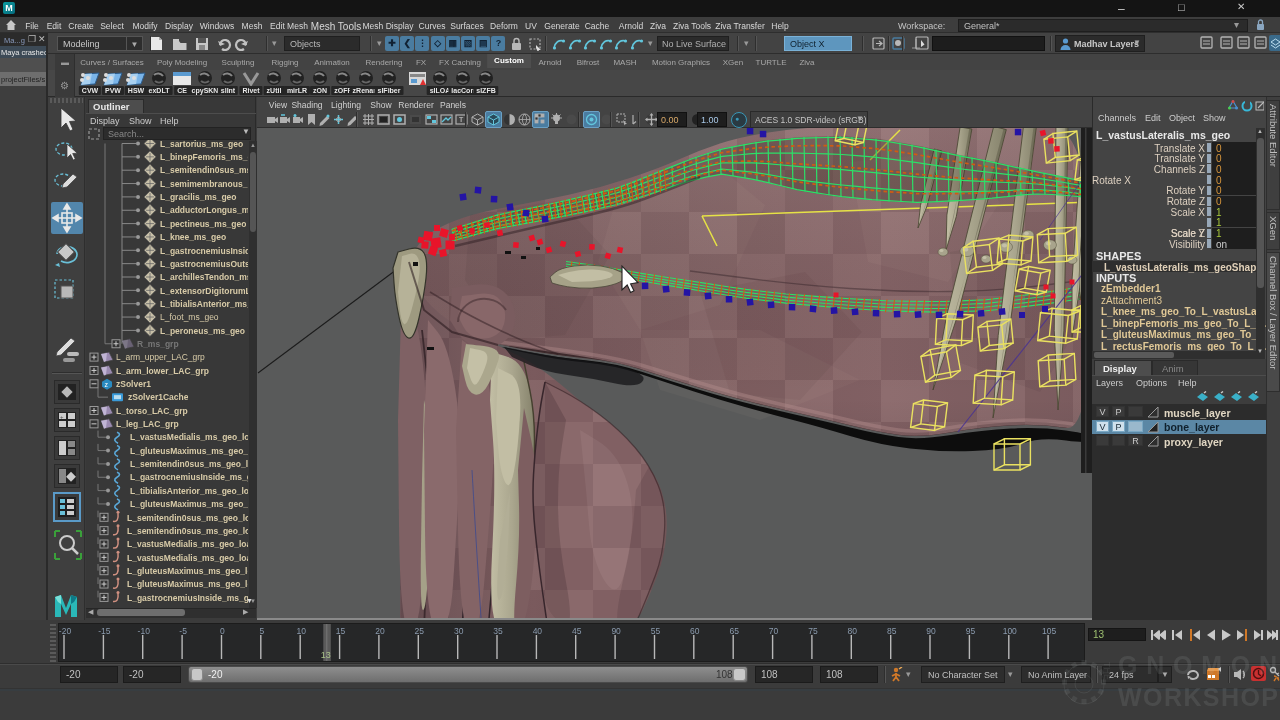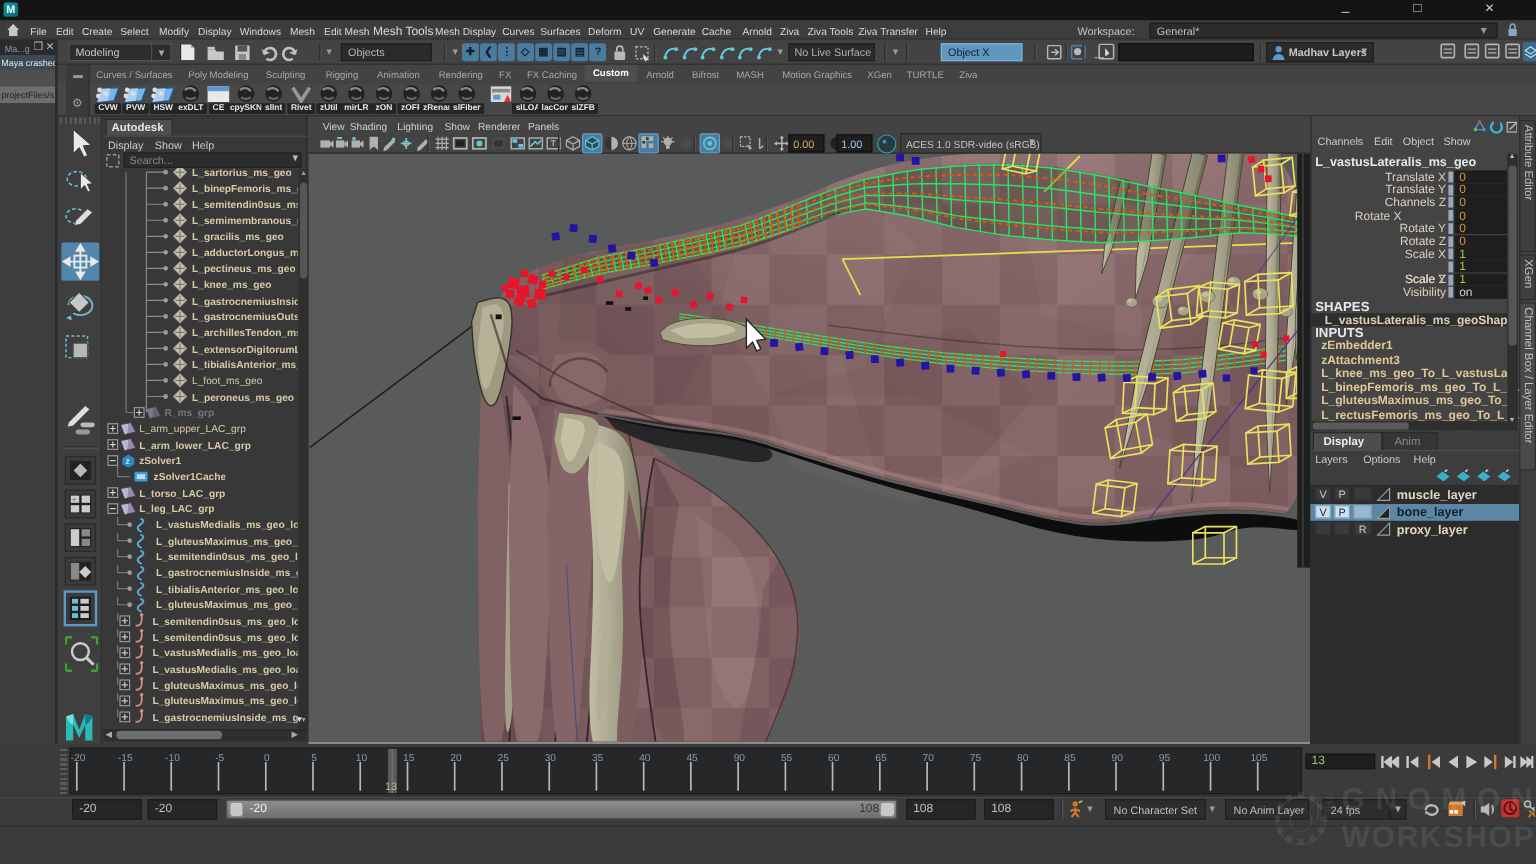--- a/index.html
+++ b/index.html
@@ -394,21 +394,21 @@
 <circle cx="13" cy="13" r="7" fill="none" stroke="#ccc" stroke-width="2"></circle>
       <line x1="18" y1="18" x2="24" y2="24" stroke="#ccc" stroke-width="2.5"></line>
 </svg>
     <svg class="abs" style="left:54px;top:594px" width="25" height="24">
 <polygon points="1,23 1,3 7,1 12,14 17,1 23,3 23,23 17,23 17,10 12,21 7,10 7,23" fill="#2ab8b8"></polygon>
 <polygon points="1,3 7,1 7,10 4,8" fill="#7ae0d8"></polygon>
       <polygon points="23,3 17,1 17,10 20,8" fill="#0e7a88"></polygon>
 </svg>
     <div class="abs" style="left:86px;top:97px;width:170px;height:543px;background:#383838;border-right:1px solid #2a2a2a"></div>
     <div class="abs" style="left:88px;top:99px;width:56px;height:14px;background:#4d4d4d;border:1px solid #2a2a2a;border-bottom:none"></div>
-    <div class="abs" style="left:93px;top:101px;white-space:nowrap;font-size:9.5px;color:#e8e8e8;font-weight:bold">Autodesk</div>
+    <div class="abs" style="left:93px;top:101px;white-space:nowrap;font-size:9.5px;color:#e8e8e8;font-weight:bold">Outliner</div>
     <div class="abs" style="left:86px;top:113px;width:170px;height:1px;background:#4d4d4d"></div>
     <div class="abs" style="left:90px;top:116px;white-space:nowrap;font-size:9px;color:#cccccc">Display</div>
     <div class="abs" style="left:129px;top:116px;white-space:nowrap;font-size:9px;color:#cccccc">Show</div>
     <div class="abs" style="left:160px;top:116px;white-space:nowrap;font-size:9px;color:#cccccc">Help</div>
     <svg class="abs" style="left:88px;top:128px" width="12" height="12">
       <rect x="1" y="1" width="10" height="10" fill="none" stroke="#999" stroke-width="1.2" stroke-dasharray="3,2"></rect>
     </svg>
     <div class="abs" style="left:103px;top:127px;width:148px;height:13px;background:#2c2c2c;border:1px solid #222"></div>
     <div class="abs" style="left:108px;top:129px;white-space:nowrap;font-size:9px;color:#888">Search...</div>
     <div class="abs" style="left:242px;top:127px;white-space:nowrap;font-size:8px;color:#bbb">▼</div>
@@ -1378,21 +1378,21 @@
     <div class="abs" style="left:1212px;top:142.0px;width:44px;height:10.5px;background:#1e1e1e"></div>
     <div class="abs" style="left:1216px;top:142.5px;white-space:nowrap;font-size:10px;color:#d8963c">0</div>
     <div class="abs" style="left:1092px;top:153.2px;width:113px;text-align:right;font-size:10px;color:#ddd0c0">Translate Y</div>
     <div class="abs" style="left:1207px;top:153.7px;width:4px;height:9px;background:#98a8b8"></div>
     <div class="abs" style="left:1212px;top:152.7px;width:44px;height:10.5px;background:#1e1e1e"></div>
     <div class="abs" style="left:1216px;top:153.2px;white-space:nowrap;font-size:10px;color:#d8963c">0</div>
     <div class="abs" style="left:1092px;top:163.89999999999998px;width:113px;text-align:right;font-size:10px;color:#ddd0c0">Channels Z</div>
     <div class="abs" style="left:1207px;top:164.39999999999998px;width:4px;height:9px;background:#98a8b8"></div>
     <div class="abs" style="left:1212px;top:163.39999999999998px;width:44px;height:10.5px;background:#1e1e1e"></div>
     <div class="abs" style="left:1216px;top:163.89999999999998px;white-space:nowrap;font-size:10px;color:#d8963c">0</div>
-    <div class="abs" style="left:1092px;top:174.59999999999997px;width:113px;text-align:center;font-size:10px;color:#ddd0c0">Rotate X</div>
+    <div class="abs" style="left:1092px;top:174.59999999999997px;width:113px;text-align:left;font-size:10px;color:#ddd0c0">Rotate X</div>
     <div class="abs" style="left:1207px;top:175.09999999999997px;width:4px;height:9px;background:#98a8b8"></div>
     <div class="abs" style="left:1212px;top:174.09999999999997px;width:44px;height:10.5px;background:#1e1e1e"></div>
     <div class="abs" style="left:1216px;top:174.59999999999997px;white-space:nowrap;font-size:10px;color:#d8963c">0</div>
     <div class="abs" style="left:1092px;top:185.29999999999995px;width:113px;text-align:right;font-size:10px;color:#ddd0c0">Rotate Y</div>
     <div class="abs" style="left:1207px;top:185.79999999999995px;width:4px;height:9px;background:#98a8b8"></div>
     <div class="abs" style="left:1212px;top:184.79999999999995px;width:44px;height:10.5px;background:#1e1e1e"></div>
     <div class="abs" style="left:1216px;top:185.29999999999995px;white-space:nowrap;font-size:10px;color:#d8963c">0</div>
     <div class="abs" style="left:1092px;top:195.99999999999994px;width:113px;text-align:right;font-size:10px;color:#ddd0c0">Rotate Z</div>
     <div class="abs" style="left:1207px;top:196.49999999999994px;width:4px;height:9px;background:#98a8b8"></div>
     <div class="abs" style="left:1212px;top:195.49999999999994px;width:44px;height:10.5px;background:#1e1e1e"></div>
@@ -1411,21 +1411,21 @@
     <div class="abs" style="left:1216px;top:228.0999999999999px;white-space:nowrap;font-size:10px;color:#a8c83c">1</div>
     <div class="abs" style="left:1092px;top:238.7999999999999px;width:113px;text-align:right;font-size:10px;color:#ddd0c0">Visibility</div>
     <div class="abs" style="left:1207px;top:239.2999999999999px;width:4px;height:9px;background:#98a8b8"></div>
     <div class="abs" style="left:1212px;top:238.2999999999999px;width:44px;height:10.5px;background:#1e1e1e"></div>
     <div class="abs" style="left:1216px;top:238.7999999999999px;white-space:nowrap;font-size:10px;color:#cccccc">on</div>
     <div class="abs" style="left:1096px;top:250px;white-space:nowrap;font-size:11px;font-weight:bold;color:#e8e8e8">SHAPES</div>
     <div class="abs" style="left:1092px;top:261px;width:164px;height:11px;background:#2e2e2e"></div>
     <div class="abs" style="left:1104px;top:261.5px;white-space:nowrap;font-size:10px;font-weight:bold;color:#e0d0b8">L_vastusLateralis_ms_geoShape</div>
     <div class="abs" style="left:1096px;top:272px;white-space:nowrap;font-size:11px;font-weight:bold;color:#e8e8e8">INPUTS</div>
     <div class="abs" style="left:1101px;top:283px;white-space:nowrap;font-size:10px;font-weight:bold;color:#e0c896">zEmbedder1</div>
-    <div class="abs" style="left:1101px;top:294.5px;white-space:nowrap;font-size:10px;font-weight:bold;color:#e0c896">zAttachment3</div>
+    <div class="abs" style="left:1101px;top:294.5px;white-space:nowrap;font-size:10px;font-weight:normal;color:#e0c896">zAttachment3</div>
     <div class="abs" style="left:1101px;top:306.0px;white-space:nowrap;font-size:10px;font-weight:bold;color:#e0c896">L_knee_ms_geo_To_L_vastusLa...</div>
     <div class="abs" style="left:1101px;top:317.5px;white-space:nowrap;font-size:10px;font-weight:bold;color:#e0c896">L_binepFemoris_ms_geo_To_L_v...</div>
     <div class="abs" style="left:1101px;top:329.0px;white-space:nowrap;font-size:10px;font-weight:bold;color:#e0c896">L_gluteusMaximus_ms_geo_To_...</div>
     <div class="abs" style="left:1101px;top:340.5px;white-space:nowrap;font-size:10px;font-weight:bold;color:#e0c896">L_rectusFemoris_ms_geo_To_L_...</div>
     <div class="abs" style="left:1101px;top:352.0px;white-space:nowrap;font-size:10px;font-weight:bold;color:#e0c896">L_vastusMedialis_ms_geo_To_L</div>
     <div class="abs" style="left:1092px;top:351px;width:164px;height:8px;background:#2f2f2f"></div>
     <div class="abs" style="left:1094px;top:352px;width:80px;height:6px;background:#5a5a5a;border-radius:2px"></div>
     <div class="abs" style="left:1256px;top:128px;width:9px;height:231px;background:#2f2f2f"></div>
     <div class="abs" style="left:1257px;top:128px;white-space:nowrap;font-size:6px;color:#bbb">▲</div>
     <div class="abs" style="left:1257px;top:138px;width:7px;height:150px;background:#555;border-radius:3px"></div>

